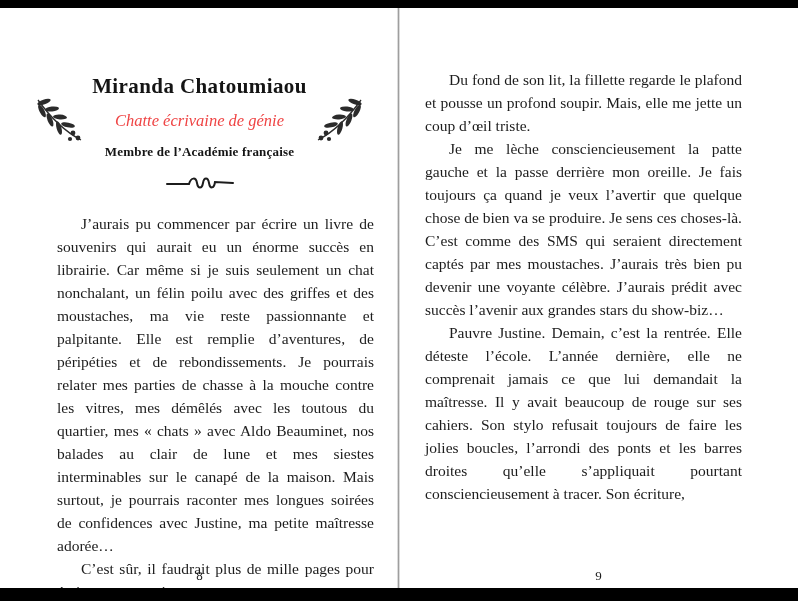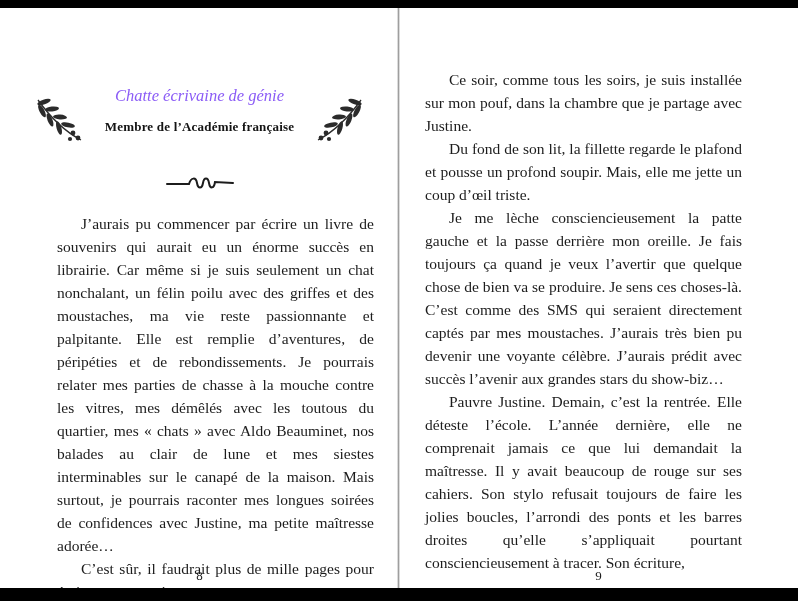--- a/index.html
+++ b/index.html
@@ -60,21 +60,21 @@
   .title {
     font-size: 21px;
     font-weight: bold;
     letter-spacing: 0.4px;
     color: #141414;
   }
   .subtitle {
     margin-top: 12px;
     font-size: 16.5px;
     font-style: italic;
-    color: #8b5cf6;
+    color: #ef4444;
   }
   .member {
     margin-top: 13px;
     font-size: 13px;
     font-weight: bold;
     letter-spacing: 0.2px;
     color: #141414;
   }
   .laurel {
     position: absolute;
@@ -153,20 +153,21 @@
               <ellipse cx="25" cy="34" rx="7" ry="2.4" transform="rotate(74 25 34)"></ellipse>
               <ellipse cx="34" cy="31" rx="7" ry="2.4" transform="rotate(12 34 31)"></ellipse>
               <circle cx="39" cy="39" r="2.4"></circle>
               <circle cx="44" cy="44" r="2.4"></circle>
               <circle cx="36" cy="45" r="2.1"></circle>
             </g>
           </svg>
         </span>
 
         <div class="head-text">
+          <h1 class="title">Miranda Chatoumiaou</h1>
           <div class="subtitle">Chatte écrivaine de génie</div>
           <div class="member">Membre de l’Académie française</div>
         </div>
 
         <span class="laurel laurel-right">
           <svg viewBox="0 0 52 56" xmlns="http://www.w3.org/2000/svg">
             <path d="M4,6 C14,20 28,36 47,46" fill="none" stroke="#2b2b2b" stroke-width="1.3"></path>
             <g fill="#2b2b2b">
               <ellipse cx="10" cy="8" rx="7" ry="2.4" transform="rotate(-18 10 8)"></ellipse>
               <ellipse cx="8" cy="17" rx="7" ry="2.4" transform="rotate(62 8 17)"></ellipse>
@@ -194,21 +195,20 @@
         <p class="para">J’aurais pu commencer par écrire un livre de souvenirs qui aurait eu un énorme succès en librairie. Car même si je suis seulement un chat nonchalant, un félin poilu avec des griffes et des moustaches, ma vie reste passionnante et palpitante. Elle est remplie d’aventures, de péripéties et de rebondissements. Je pourrais relater mes parties de chasse à la mouche contre les vitres, mes démêlés avec les toutous du quartier, mes « chats » avec Aldo Beauminet, nos balades au clair de lune et mes siestes interminables sur le canapé de la maison. Mais surtout, je pourrais raconter mes longues soirées de confidences avec Justine, ma petite maîtresse adorée…</p>
         <p class="para">C’est sûr, il faudrait plus de mille pages pour écrire toute ma vie.</p>
       </div>
 
       <div class="folio">8</div>
     </section>
 
     <section class="page page-right">
 
       <div class="body-text body-right">
-        <p class="para">Ce soir, comme tous les soirs, je suis installée sur mon pouf, dans la chambre que je partage avec Justine.</p>
         <p class="para">Du fond de son lit, la fillette regarde le plafond et pousse un profond soupir. Mais, elle me jette un coup d’œil triste.</p>
         <p class="para">Je me lèche consciencieusement la patte gauche et la passe derrière mon oreille. Je fais toujours ça quand je veux l’avertir que quelque chose de bien va se produire. Je sens ces choses-là. C’est comme des SMS qui seraient directement captés par mes moustaches. J’aurais très bien pu devenir une voyante célèbre. J’aurais prédit avec succès l’avenir aux grandes stars du show-biz…</p>
         <p class="para">Pauvre Justine. Demain, c’est la rentrée. Elle déteste l’école. L’année dernière, elle ne comprenait jamais ce que lui demandait la maîtresse. Il y avait beaucoup de rouge sur ses cahiers. Son stylo refusait toujours de faire les jolies boucles, l’arrondi des ponts et les barres droites qu’elle s’appliquait pourtant consciencieusement à tracer. Son écriture,</p>
       </div>
 
       <div class="folio">9</div>
     </section>
 
   </div>
 

